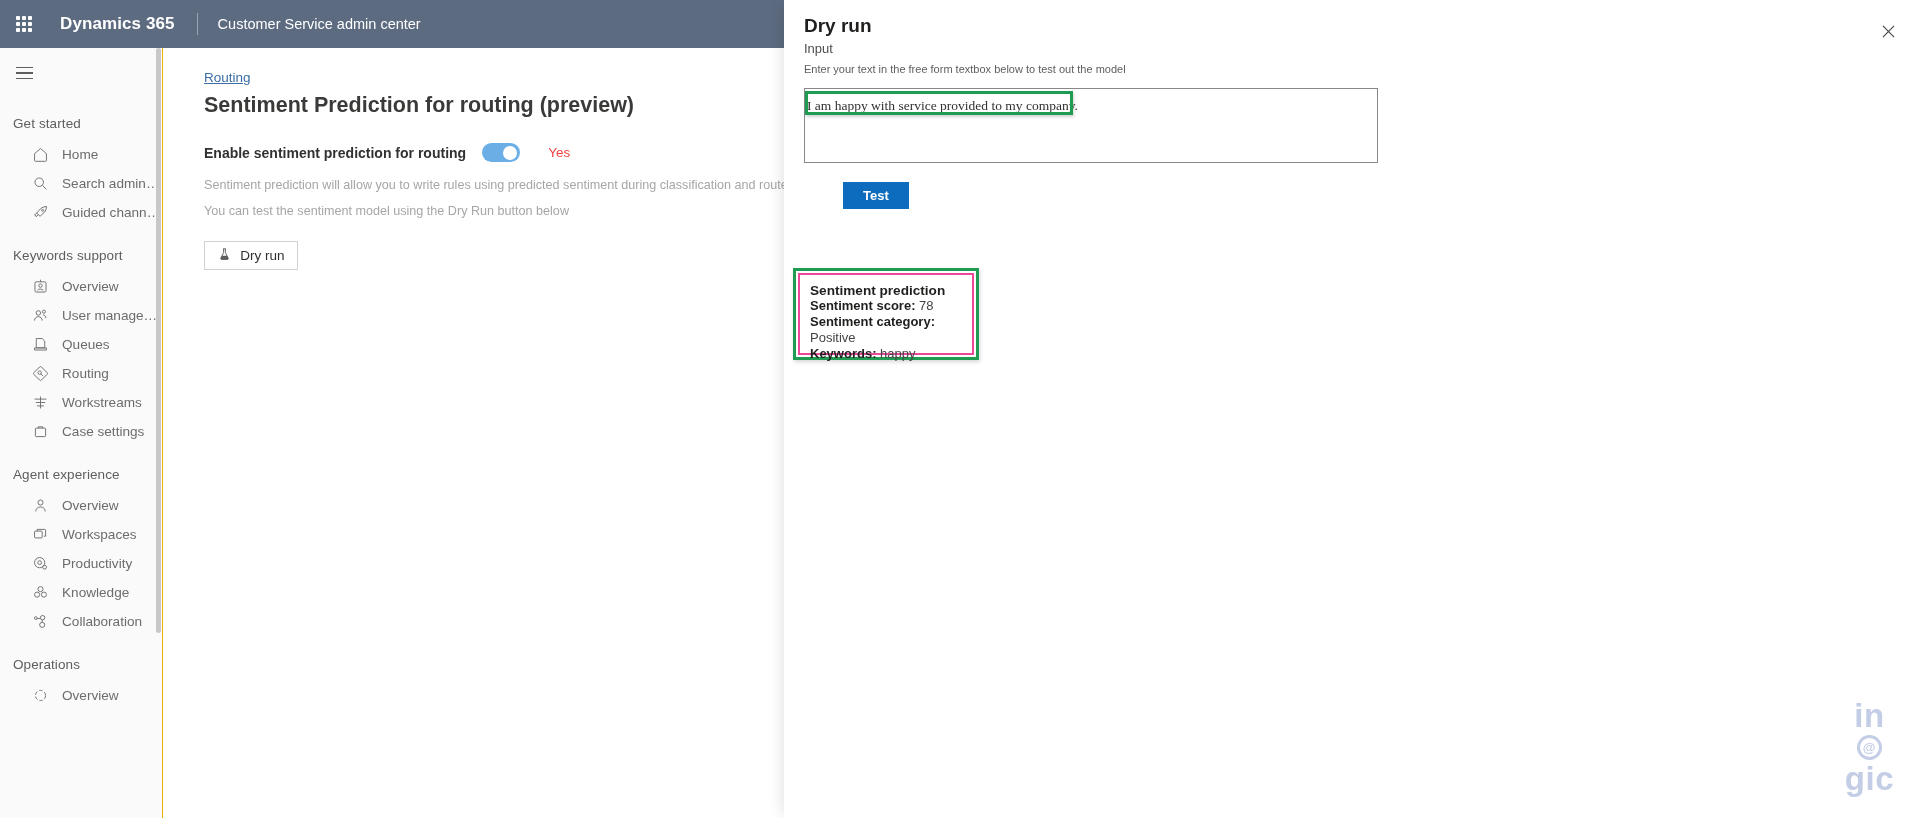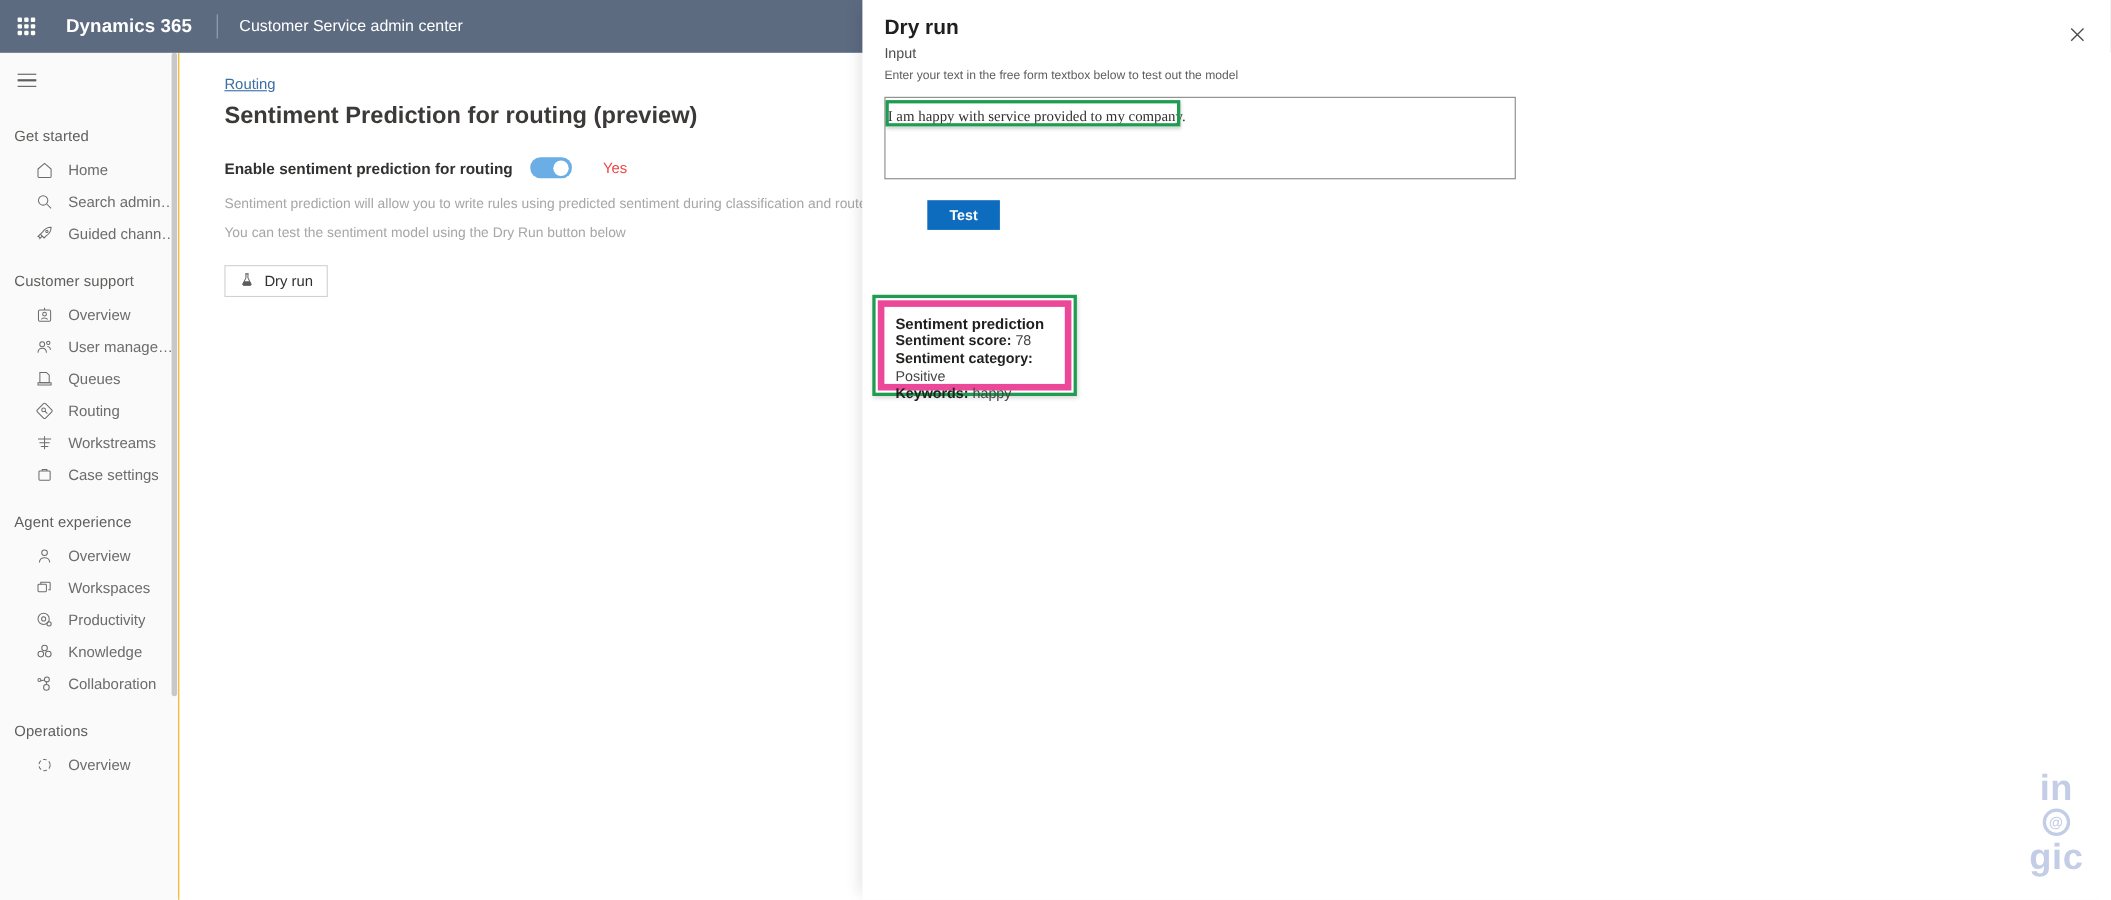--- a/index.html
+++ b/index.html
@@ -192,21 +192,21 @@
   #result-annotation {
     position: absolute; top: 268px; left: 9px;
     width: 186px; height: 92px;
     border: 3px solid #1f9b52;
     padding: 2px;
     box-shadow: 1px 2px 4px rgba(0,0,0,.16);
   }
   #result-card {
     width: 100%; height: 100%;
     background: #ffffff;
-    border: 6px solid #ec4899;
+    border: 2px solid #ec4899;
     padding: 8px 10px;
   }
   #result-heading {
     font-size: 13.6px; font-weight: bold; color: #201f1e;
   }
   .result-line {
     font-size: 13px; color: #444444;
     line-height: 16px;
   }
   .result-line:first-of-type { margin-top: 18px; }
@@ -278,21 +278,21 @@
     <span class="nav-ico">
       <svg width="17" height="17" viewBox="0 0 20 20" fill="none" stroke="#6c6c6c" stroke-width="1.1">
           <path d="M17 3c-4 0-7 2-9 5l-2.5 2.5 4 4L12 12c3-2 5-5 5-9z"></path>
           <path d="M5.5 10.5L3 13l1.5.5L5 15l2.5-2.5"></path>
           <circle cx="12.5" cy="7.5" r="1.2"></circle>
         </svg>
     </span>
     <span class="nav-label">Guided channel s...</span>
   </div>
 
-  <div class="nav-group-title">Customer support</div>
+  <div class="nav-group-title">Keywords support</div>
   <div class="nav-item">
     <span class="nav-ico">
       <svg width="17" height="17" viewBox="0 0 20 20" fill="none" stroke="#6c6c6c" stroke-width="1.1">
           <rect x="3.5" y="4.5" width="13" height="12" rx="1.5"></rect>
           <circle cx="10" cy="9" r="2"></circle>
           <path d="M6.5 14.5c.8-2 5.4-2 6.8 0"></path>
           <path d="M10 2v2.5"></path>
         </svg>
     </span>
     <span class="nav-label">Overview</span>

